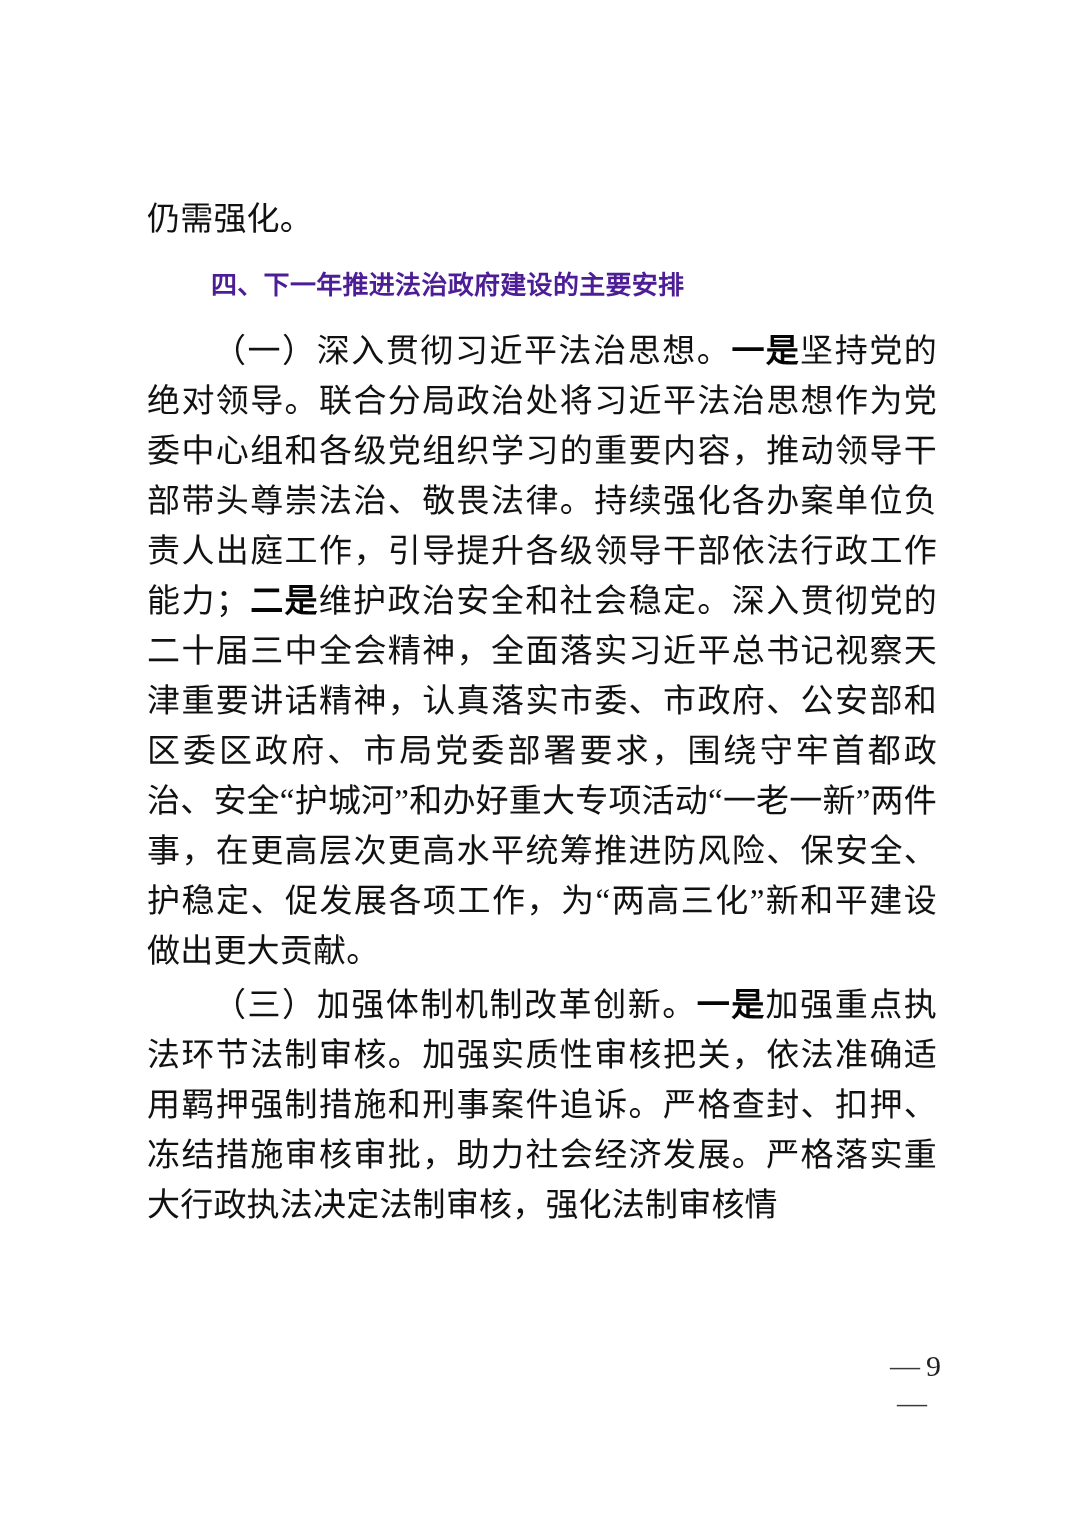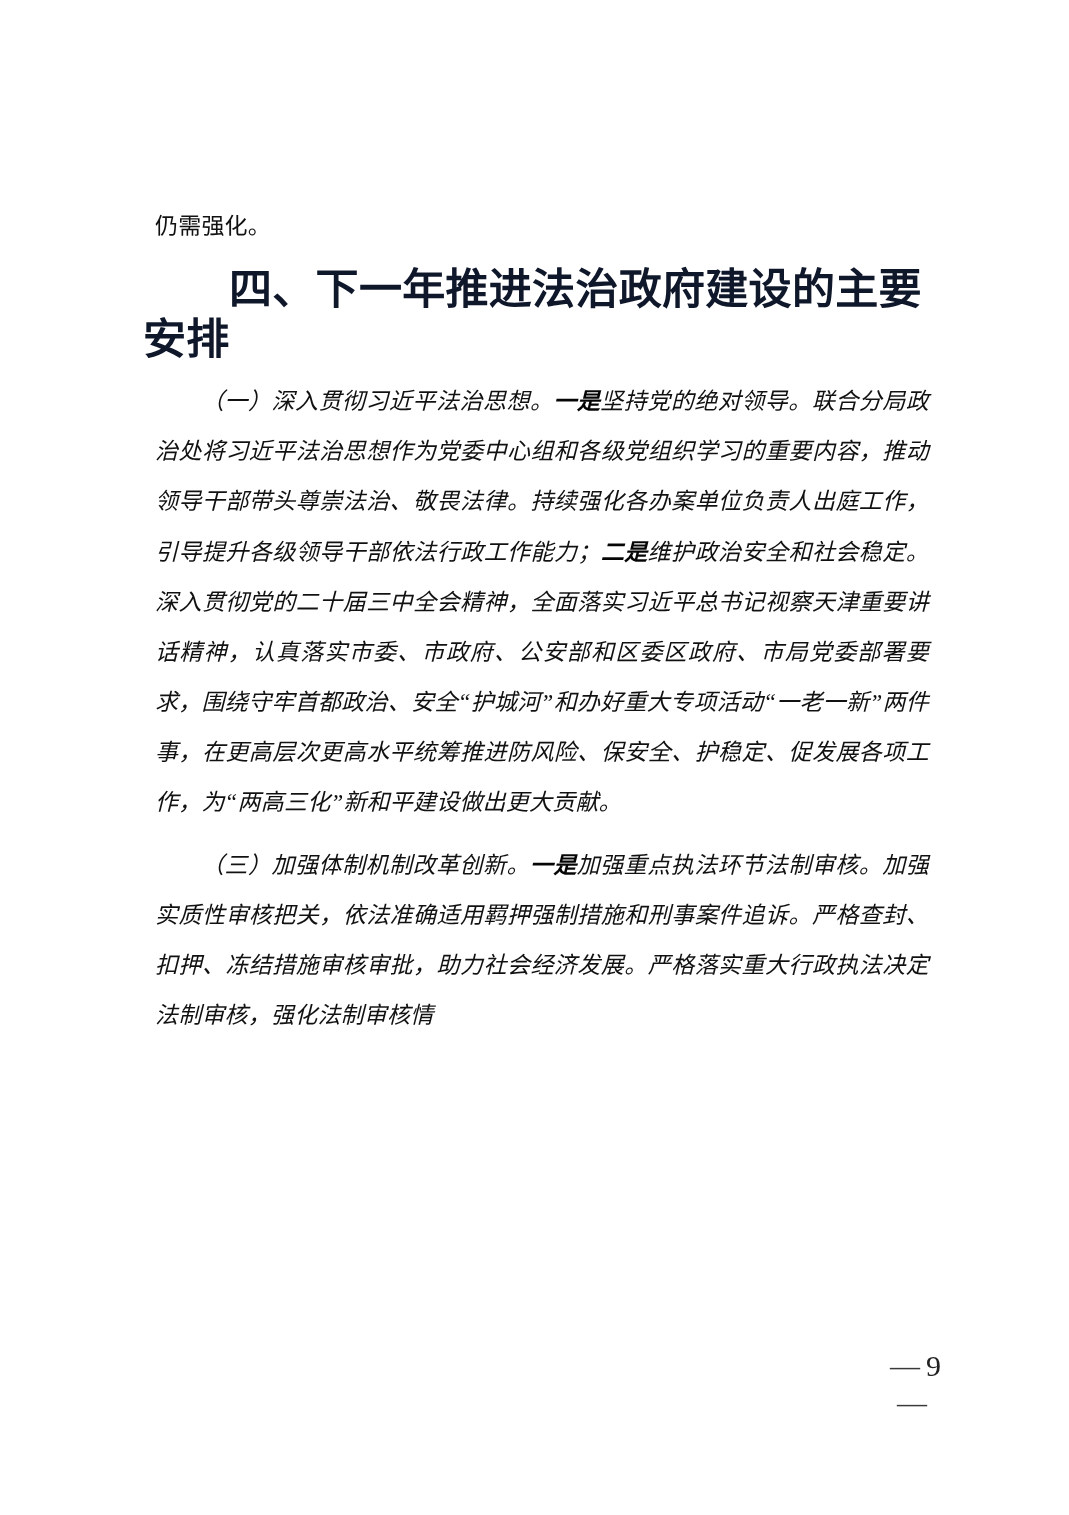--- a/index.html
+++ b/index.html
@@ -22,49 +22,48 @@
   .text-column {
     position: absolute;
     left: 143px;
     top: 190px;
     width: 798px;
   }
 
   
   .para {
     font-family: "Liberation Serif", "DejaVu Serif", serif;
-    font-size: 23px;
+    font-size: 33px;
     line-height: 50px;
     color: #111111;
-    margin: 12px;
+    margin: 4px;
     text-align: justify;
     text-justify: inter-character;
     letter-spacing: 0.2px;
     font-weight: 400;
   }
 
   
   .para.indent {
     text-indent: 2em;
-    font-style: italic;
   }
 
   
   .para.cont {
     text-indent: 0;
   }
 
   
   .heading {
     font-family: "Liberation Sans", "DejaVu Sans", sans-serif;
-    font-size: 43px;
+    font-size: 26px;
     line-height: 50px;
     font-weight: 700;
-    color: #0f172a;
-    margin: 0;
+    color: #4c1d95;
+    margin: 16px;
     text-indent: 2em;
     letter-spacing: 0.3px;
   }
 
   
   .marker {
     font-family: "Liberation Sans", "DejaVu Sans", sans-serif;
     font-weight: 700;
     color: #050505;
     letter-spacing: 0;

